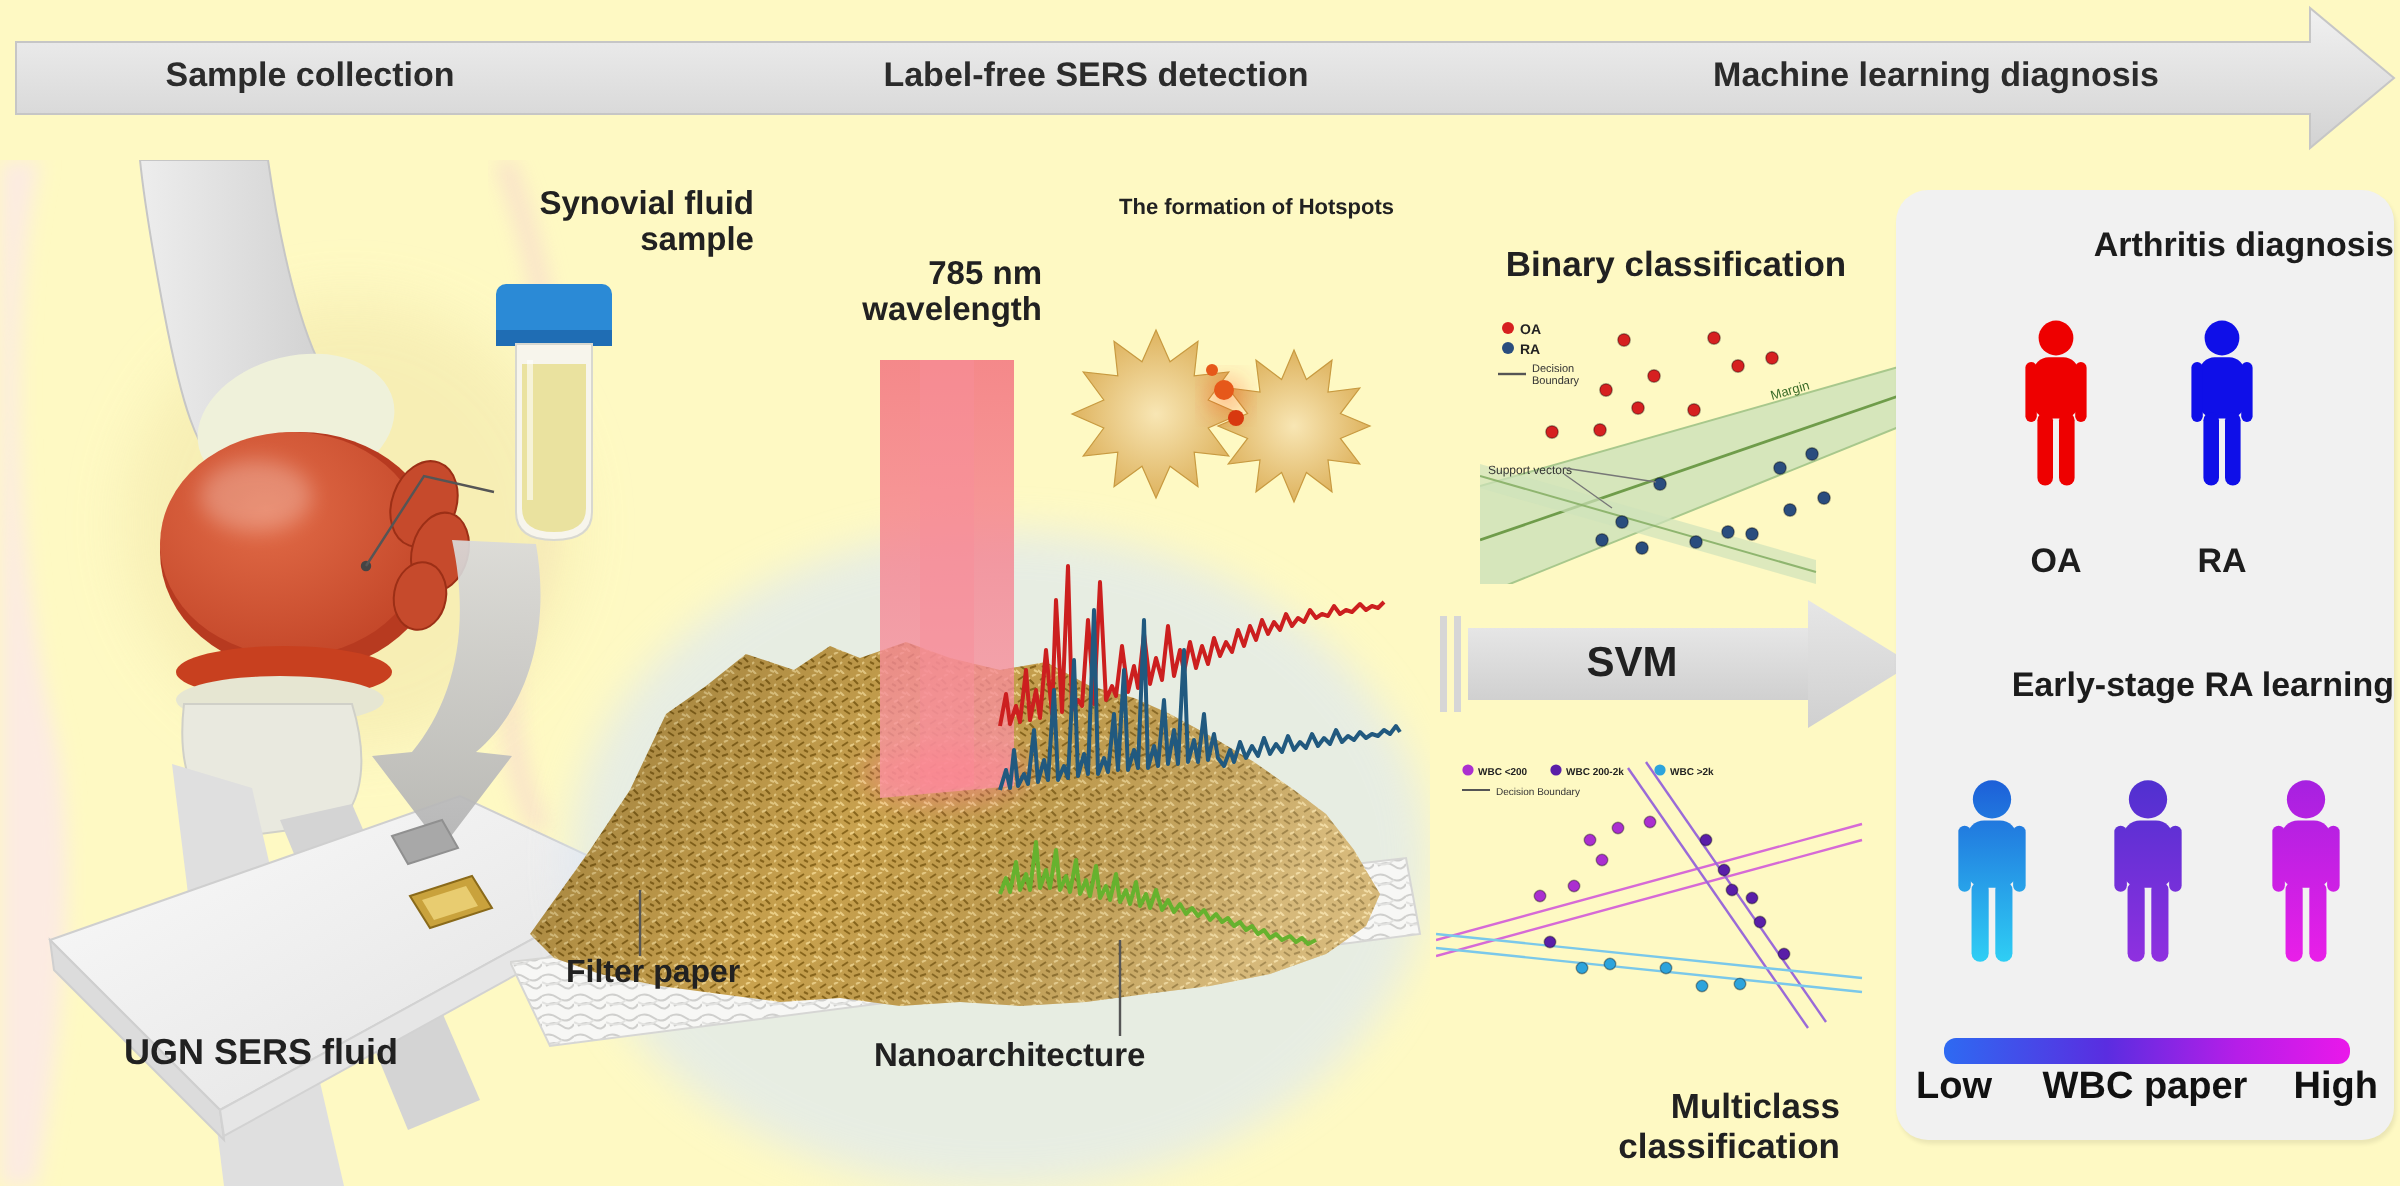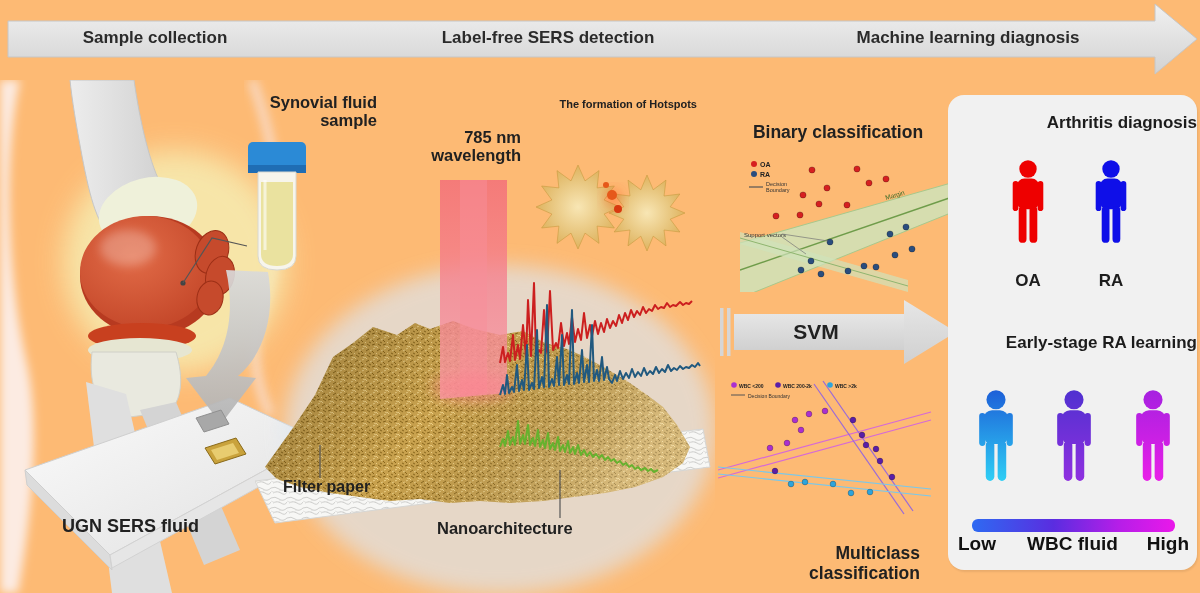--- a/index.html
+++ b/index.html
@@ -1,16 +1,16 @@
 <!DOCTYPE html>
 <html><head>
 <meta charset="utf-8">
 <style>
   html,body{margin:0;padding:0;background:#ffffff;}
-  #fig{position:relative;width:1200px;height:593px;background:#fdba74;overflow:hidden;
+  #fig{position:relative;width:1200px;height:593px;background:#fef9c3;overflow:hidden;
        font-family:"Liberation Sans","DejaVu Sans",sans-serif;color:#1d1d1d;}
   .abs{position:absolute;}
   .lbl{position:absolute;font-weight:bold;color:#212121;line-height:1.12;}
   .ctr{text-align:right;}
   .nowrap{white-space:nowrap;}
   #banner-svg{left:0;top:0;}
   .banner-label{top:28px;font-size:17px;color:#2b2b2b;transform:translateX(-50%);white-space:nowrap;}
   #right-panel{left:948px;top:95px;width:249px;height:475px;background:#f1f1f1;
                border-radius:16px;box-shadow:1px 2px 2px rgba(0,0,0,.08);}
   .panel-title{position:absolute;width:100%;text-align:right;font-weight:bold;font-size:17px;color:#1c1c1c;}
@@ -307,21 +307,21 @@
           <linearGradient id="barGrad" x1="0" y1="0" x2="1" y2="0">
         <stop offset="0" stop-color="#2e6af2"></stop>
         <stop offset="0.4" stop-color="#5a2de0"></stop>
         <stop offset="0.72" stop-color="#b51ee8"></stop>
         <stop offset="1" stop-color="#ea18ea"></stop>
       </linearGradient>
         </defs>
       <rect x="0" y="0" width="203" height="13" rx="6" fill="url(#barGrad)"></rect>
     </svg>
     <div class="bar-caption" style="left:10px">Low</div>
-    <div class="bar-caption" style="left:50%;transform:translateX(-50%)">WBC fluid</div>
+    <div class="bar-caption" style="left:50%;transform:translateX(-50%)">WBC paper</div>
     <div class="bar-caption" style="right:8px">High</div>
   </div>
 
   <svg width="0" height="0" style="position:absolute" aria-hidden="true">
     <defs>
       <g id="person-shape">
         <circle cx="50" cy="15" r="14.5"></circle>
         <rect x="31" y="31" width="38" height="51" rx="13"></rect>
         <rect x="24.5" y="35" width="9.5" height="50" rx="4.7"></rect>
         <rect x="66" y="35" width="9.5" height="50" rx="4.7"></rect>

